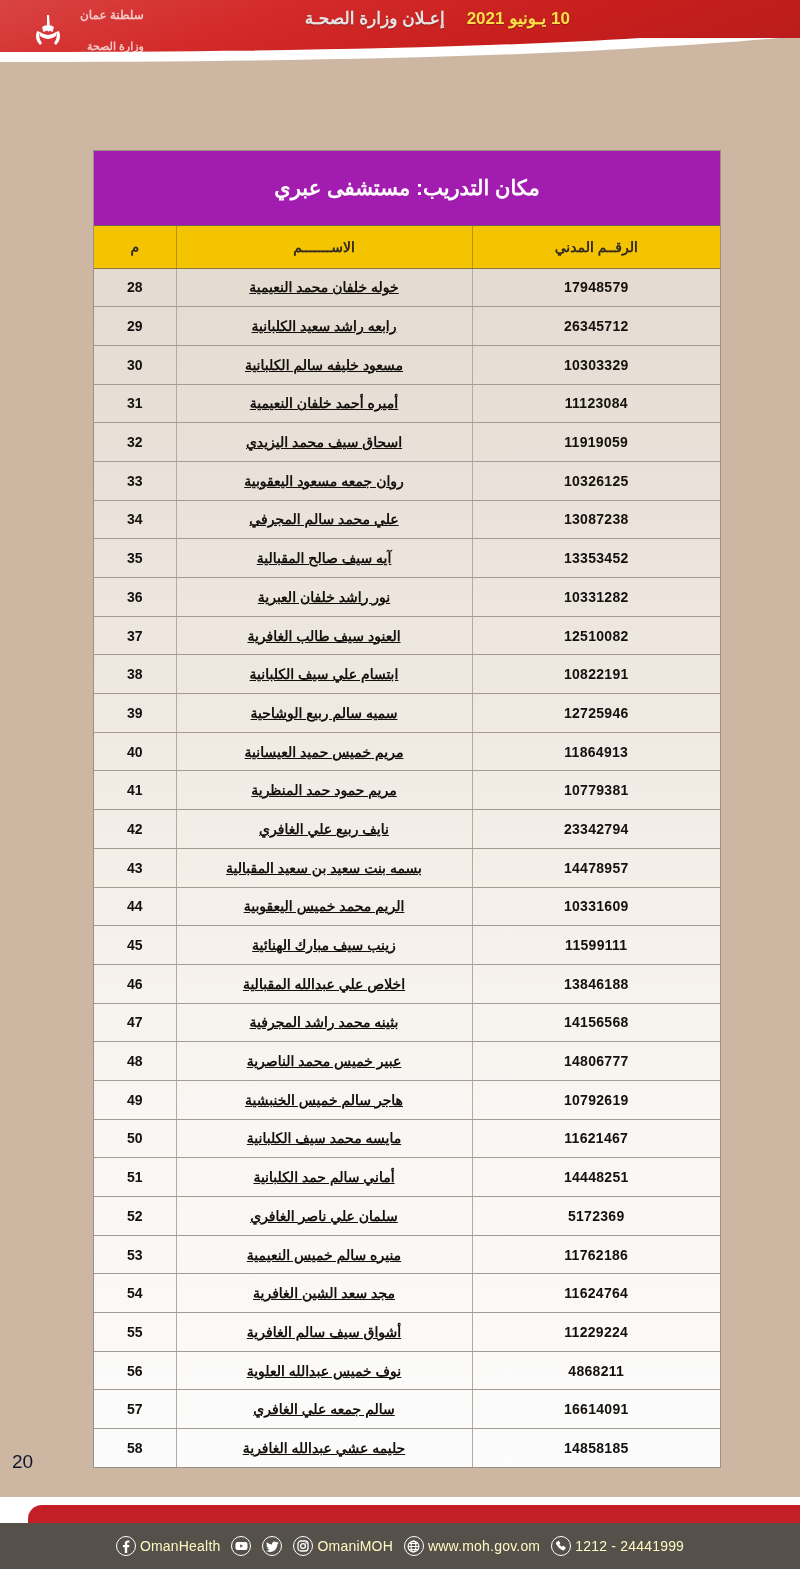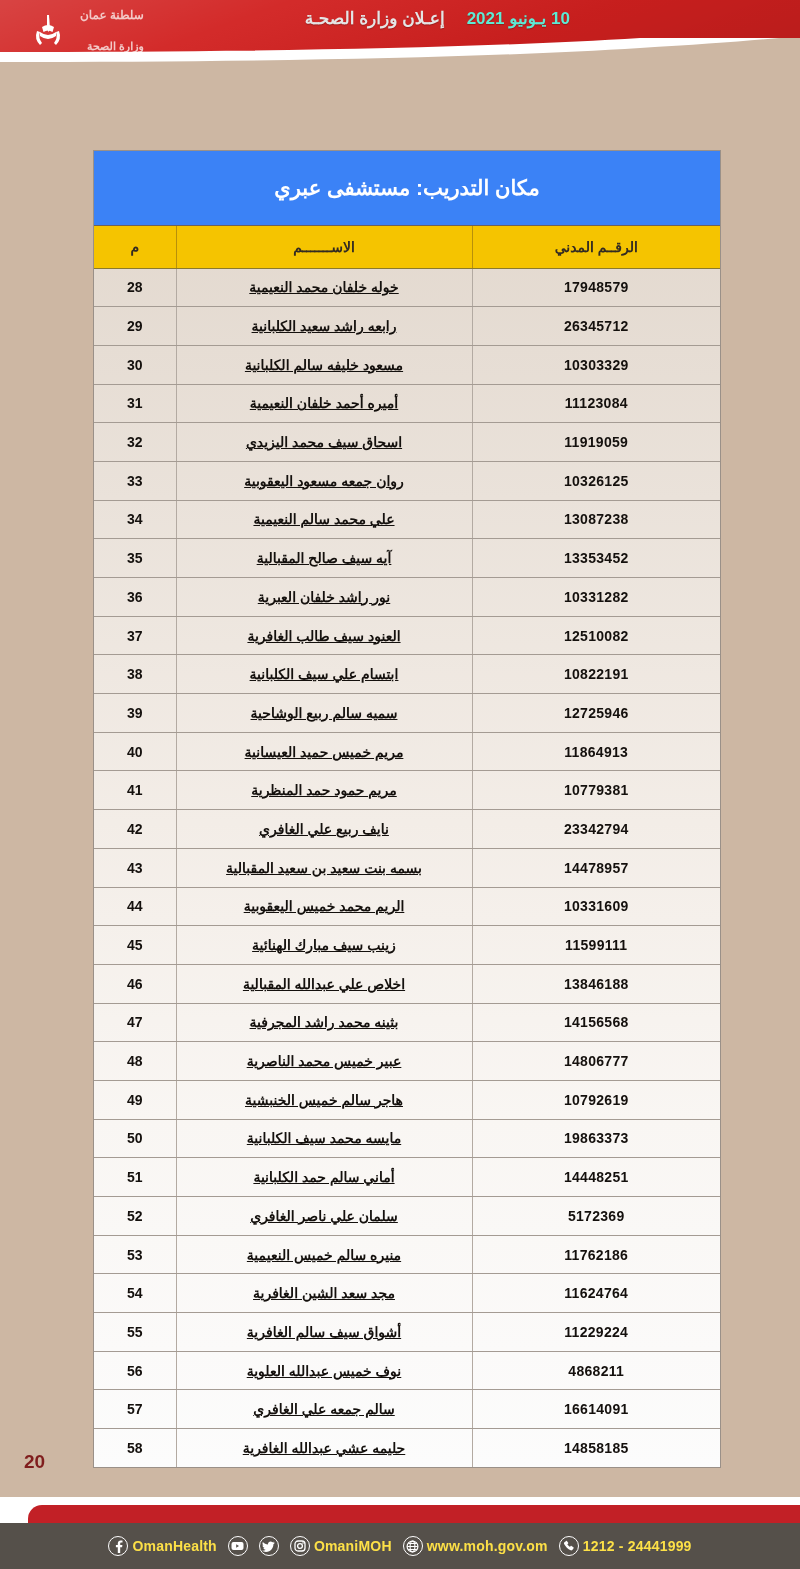--- a/index.html
+++ b/index.html
@@ -26,21 +26,21 @@
     width:800px; height:62px;
     background:linear-gradient(160deg, rgba(255,255,255,.16) 0%, rgba(255,255,255,.05) 30%, rgba(0,0,0,.05) 65%, rgba(0,0,0,.12) 100%);
     pointer-events:none;
   }
   .header-text {
     position:absolute; top:8px; right:230px;
     display:flex; flex-direction:row; align-items:center; gap:22px;
     direction:rtl;
   }
   .header-date {
-    color:#5eead4; font-size:17px; font-weight:bold;
+    color:#fde047; font-size:17px; font-weight:bold;
     letter-spacing:.2px; white-space:nowrap;
     text-shadow:0 1px 1px rgba(0,0,0,.25);
   }
   .header-title {
     color:#e5e5e5; font-size:17px; font-weight:bold;
     white-space:nowrap;
     text-shadow:0 1px 1px rgba(0,0,0,.25);
   }
   .logo {
     position:absolute; top:4px; left:20px;
@@ -56,35 +56,35 @@
   .logo-line2 { font-size:11px; color:#f3c9c7; font-weight:bold; letter-spacing:.5px; white-space:nowrap; }
 
   
   .header-swoosh {
     position:absolute; top:38px; left:0;
     width:800px; height:40px; pointer-events:none;
   }
 
   
   .page-num {
-    position:absolute; left:24px; bottom:96px;
-    font-size:19px; font-weight:bold; color:#7f1d1d;
+    position:absolute; left:12px; bottom:96px;
+    font-size:19px; font-weight:normal; color:#0f172a;
     direction:ltr;
   }
 
   
   .table-wrap {
     position:absolute; top:150px; left:93px;
     width:628px;
     border:1px solid #9a9088;
     background:#fff;
   }
   .tbl-title {
     height:75px;
-    background:#3b82f6;
+    background:#a21caf;
     display:flex; align-items:center; justify-content:center;
     color:#ffffff; font-size:21px; font-weight:bold;
     letter-spacing:.3px;
     border-bottom:1px solid #6d615b;
   }
   .tbl {
     width:100%; border-collapse:collapse;
     table-layout:fixed;
     background:linear-gradient(180deg,#e3d9cf 0%, #eae2da 22%, #f3ede7 48%, #f9f6f3 72%, #fcfcfc 100%);
   }
@@ -149,21 +149,21 @@
   }
   .fgroup { display:flex; flex-direction:row; align-items:center; gap:4px; }
   .fico {
     width:20px; height:20px; border-radius:50%;
     border:1.6px solid #ffffff;
     display:flex; align-items:center; justify-content:center;
     flex:0 0 auto;
   }
   .fico svg { display:block; }
   .flabel {
-    color:#fde047; font-size:14px; font-weight:bold;
+    color:#fef9c3; font-size:14px; font-weight:normal;
     white-space:nowrap; letter-spacing:.2px;
   }
 </style>
 </head>
 <body>
 
 <div class="header">
   <div class="header-gloss"></div>
 
   <div class="header-text">
@@ -236,21 +236,21 @@
           <td class="name">اسحاق سيف محمد اليزيدي</td>
           <td class="no">32</td>
         </tr>
         <tr>
           <td class="civil">10326125</td>
           <td class="name">روان جمعه مسعود اليعقوبية</td>
           <td class="no">33</td>
         </tr>
         <tr>
           <td class="civil">13087238</td>
-          <td class="name">علي محمد سالم النعيمية</td>
+          <td class="name">علي محمد سالم المجرفي</td>
           <td class="no">34</td>
         </tr>
         <tr>
           <td class="civil">13353452</td>
           <td class="name">آيه سيف صالح المقبالية</td>
           <td class="no">35</td>
         </tr>
         <tr>
           <td class="civil">10331282</td>
           <td class="name">نور راشد خلفان العبرية</td>
@@ -315,21 +315,21 @@
           <td class="civil">14806777</td>
           <td class="name">عبير خميس محمد الناصرية</td>
           <td class="no">48</td>
         </tr>
         <tr>
           <td class="civil">10792619</td>
           <td class="name">هاجر سالم خميس الخنبشية</td>
           <td class="no">49</td>
         </tr>
         <tr>
-          <td class="civil">19863373</td>
+          <td class="civil">11621467</td>
           <td class="name">مايسه محمد سيف الكلبانية</td>
           <td class="no">50</td>
         </tr>
         <tr>
           <td class="civil">14448251</td>
           <td class="name">أماني سالم حمد الكلبانية</td>
           <td class="no">51</td>
         </tr>
         <tr>
           <td class="civil">5172369</td>

